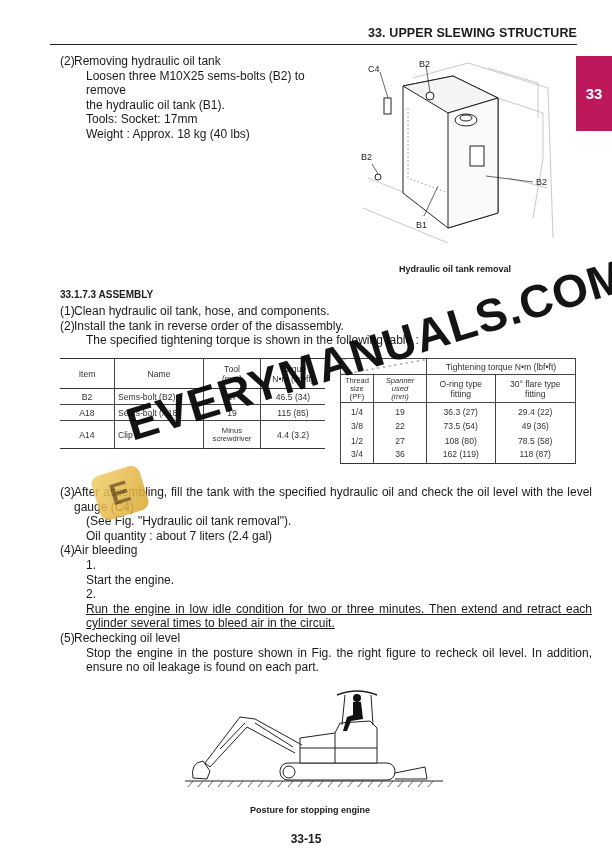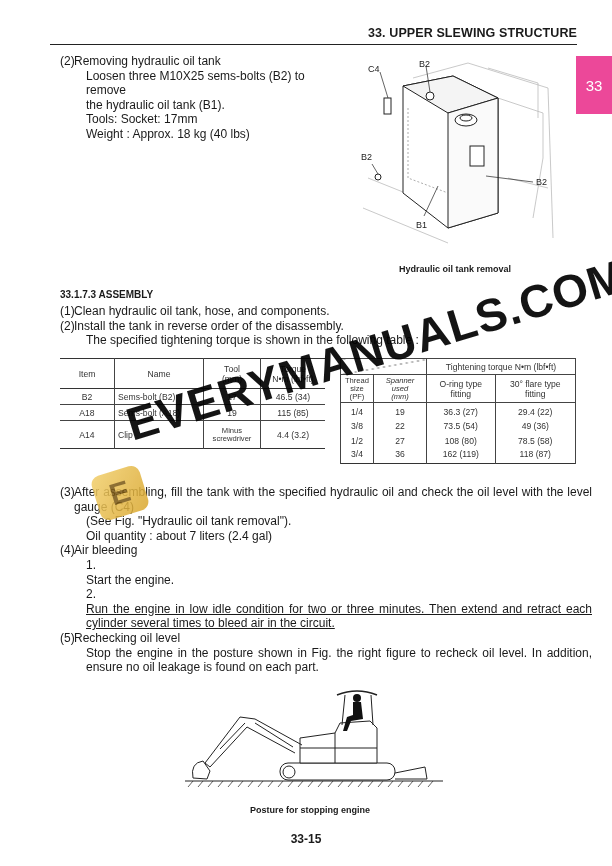--- a/index.html
+++ b/index.html
@@ -1,22 +1,22 @@
 <!DOCTYPE html>
 <html><head>
 <meta charset="utf-8">
 <style>
   html, body { margin:0; padding:0; background:#ffffff; }
   body { width:612px; height:866px; position:relative; overflow:hidden;
          font-family:"Liberation Sans", sans-serif; color:#1a1a1a; }
   .abs { position:absolute; }
   .hdr-title { right:35px; top:26px; font-weight:bold; font-size:12.5px; letter-spacing:0.1px; }
   .hdr-rule { left:50px; right:35px; top:44px; height:0; border-top:1.6px solid #222; }
-  .tab { right:0; top:56px; width:36px; height:58px; background:#ec4899; color:#fff;
-         font-weight:normal; font-size:15px; display:flex; align-items:center; justify-content:center; }
+  .tab { right:0; top:56px; width:36px; height:75px; background:#be185d; color:#fff;
+         font-weight:bold; font-size:15px; display:flex; align-items:center; justify-content:center; }
   .txt { font-size:12px; line-height:14.6px; }
   .ind { padding-left:14px; }
   .num { display:inline-block; width:14px; margin-left:-14px; }
   .sect { font-weight:bold; font-size:10px; }
   table { border-collapse:collapse; font-size:8.6px; }
   .t1 { left:60px; top:358px; width:265px; }
   .t1 td, .t1 th { border-left:1px solid #444; text-align:center; font-weight:normal; padding:1px 3px; color:#333; }
   .t1 td:first-child, .t1 th:first-child { border-left:none; }
   .t1 thead tr { border-top:1.5px solid #333; border-bottom:1.5px solid #333; }
   .t1 tbody tr { border-bottom:1px solid #444; }

